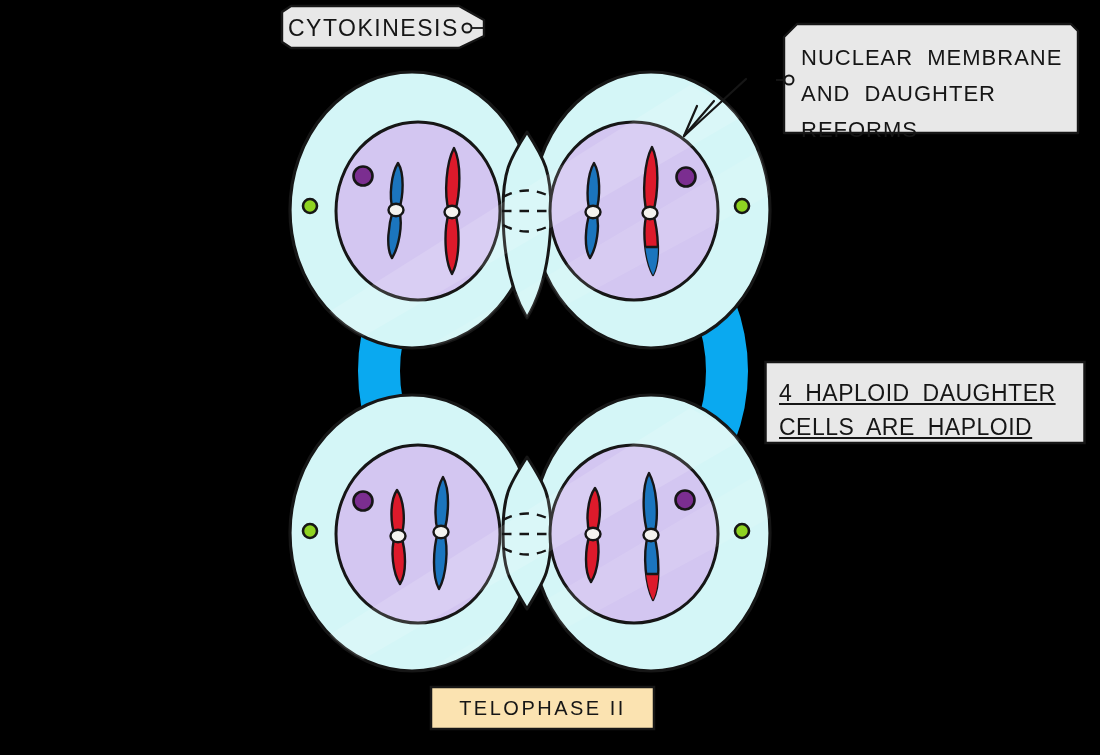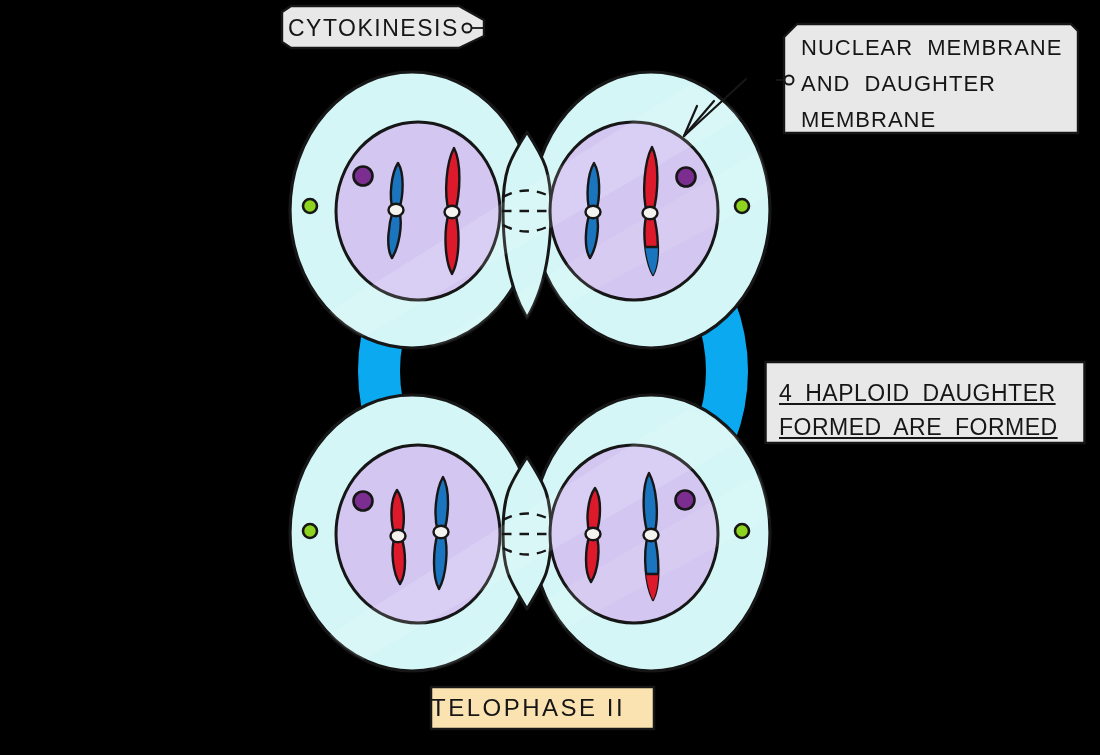--- a/index.html
+++ b/index.html
@@ -3,28 +3,28 @@
 <meta charset="utf-8">
 <style>
   html,body{margin:0;padding:0;background:#000;}
   #stage{position:relative;width:1100px;height:755px;background:#000;overflow:hidden;
          font-family:"Liberation Sans", sans-serif;}
   #diagram-svg{position:absolute;left:0;top:0;}
   .lbl{position:absolute;color:#161616;pointer-events:none;}
   .lbl .ln{white-space:nowrap;}
   #cytokinesis-label{left:288px;top:14px;width:170px;height:28px;line-height:28px;
       text-align:center;font-size:23px;letter-spacing:1.5px;}
-  #nuclear-label{left:801px;top:30px;width:272px;font-size:22px;letter-spacing:1px;
+  #nuclear-label{left:801px;top:40px;width:272px;font-size:22px;letter-spacing:1px;
       word-spacing:7px;}
   #nuclear-label .ln{height:36px;line-height:36px;}
   #haploid-label{left:779px;top:376px;width:300px;font-size:23px;letter-spacing:0.5px;
       word-spacing:6px;text-decoration:underline;}
   #haploid-label .ln{height:34px;line-height:34px;}
   #telophase-label{left:431px;top:692px;width:223px;height:32px;line-height:32px;
-      text-align:left;font-size:24px;letter-spacing:2.5px;}
+      text-align:center;font-size:20px;letter-spacing:2.5px;}
 </style>
 </head>
 <body>
 
 <div id="stage">
   <svg id="diagram-svg" width="1100" height="755" viewBox="0 0 1100 755">
     <defs id="svg-defs">
         <clipPath id="pairclip0">
           <ellipse cx="412" cy="210" rx="122" ry="138"></ellipse>
           <ellipse cx="651" cy="210" rx="119" ry="138"></ellipse>
@@ -206,22 +206,22 @@
         <rect x="765.5" y="362" width="319" height="81" fill="#E8E8E8" stroke="#161616" stroke-width="2.5"></rect>
         <rect x="431" y="687" width="223" height="42" fill="#FBE3B1" stroke="#161616" stroke-width="2.5"></rect>
       </g>
   </svg>
 
   <div class="lbl" id="cytokinesis-label">CYTOKINESIS</div>
 
   <div class="lbl" id="nuclear-label">
     <div class="ln">NUCLEAR MEMBRANE</div>
     <div class="ln">AND DAUGHTER</div>
-    <div class="ln">MEMBRANE</div>
+    <div class="ln">REFORMS</div>
   </div>
 
   <div class="lbl" id="haploid-label">
     <div class="ln">4 HAPLOID DAUGHTER</div>
-    <div class="ln">FORMED ARE FORMED</div>
+    <div class="ln">CELLS ARE HAPLOID</div>
   </div>
 
   <div class="lbl" id="telophase-label">TELOPHASE II</div>
 </div>
 
 </body></html>

